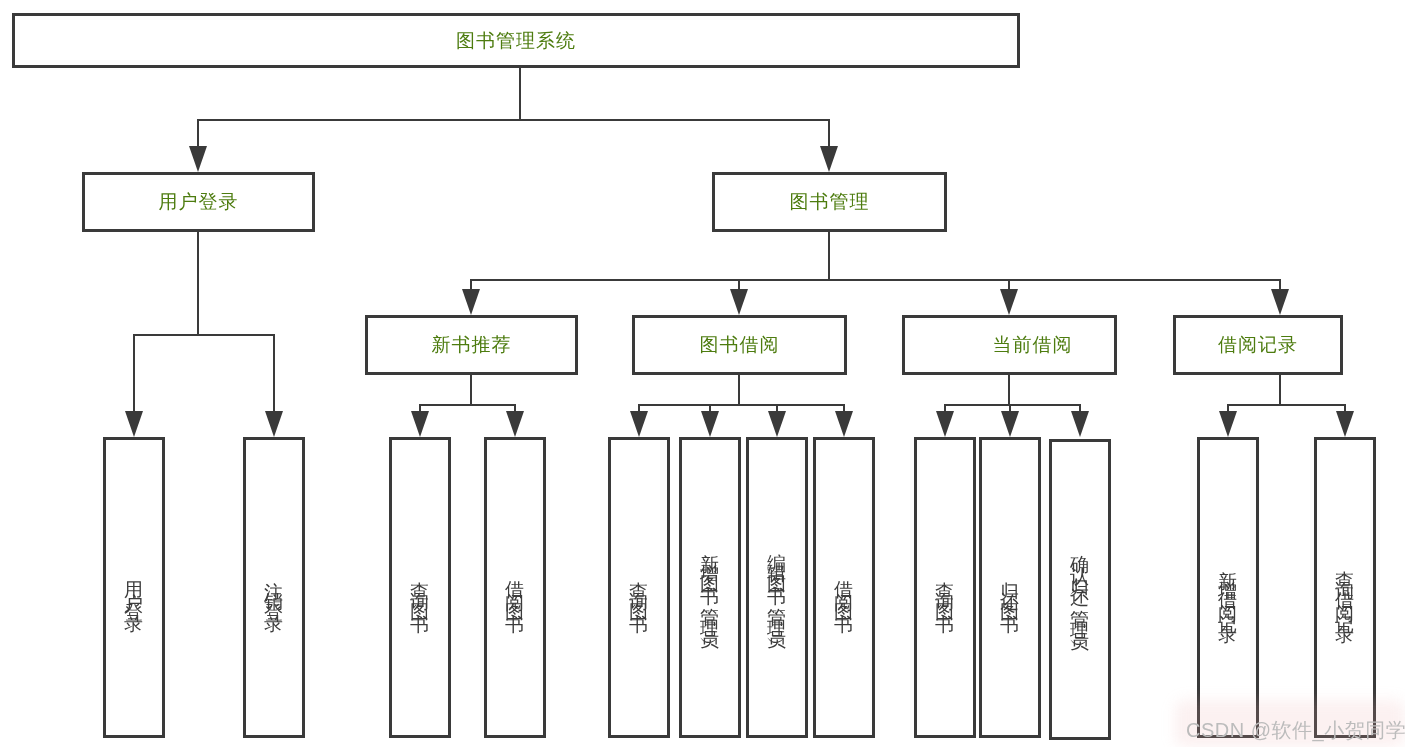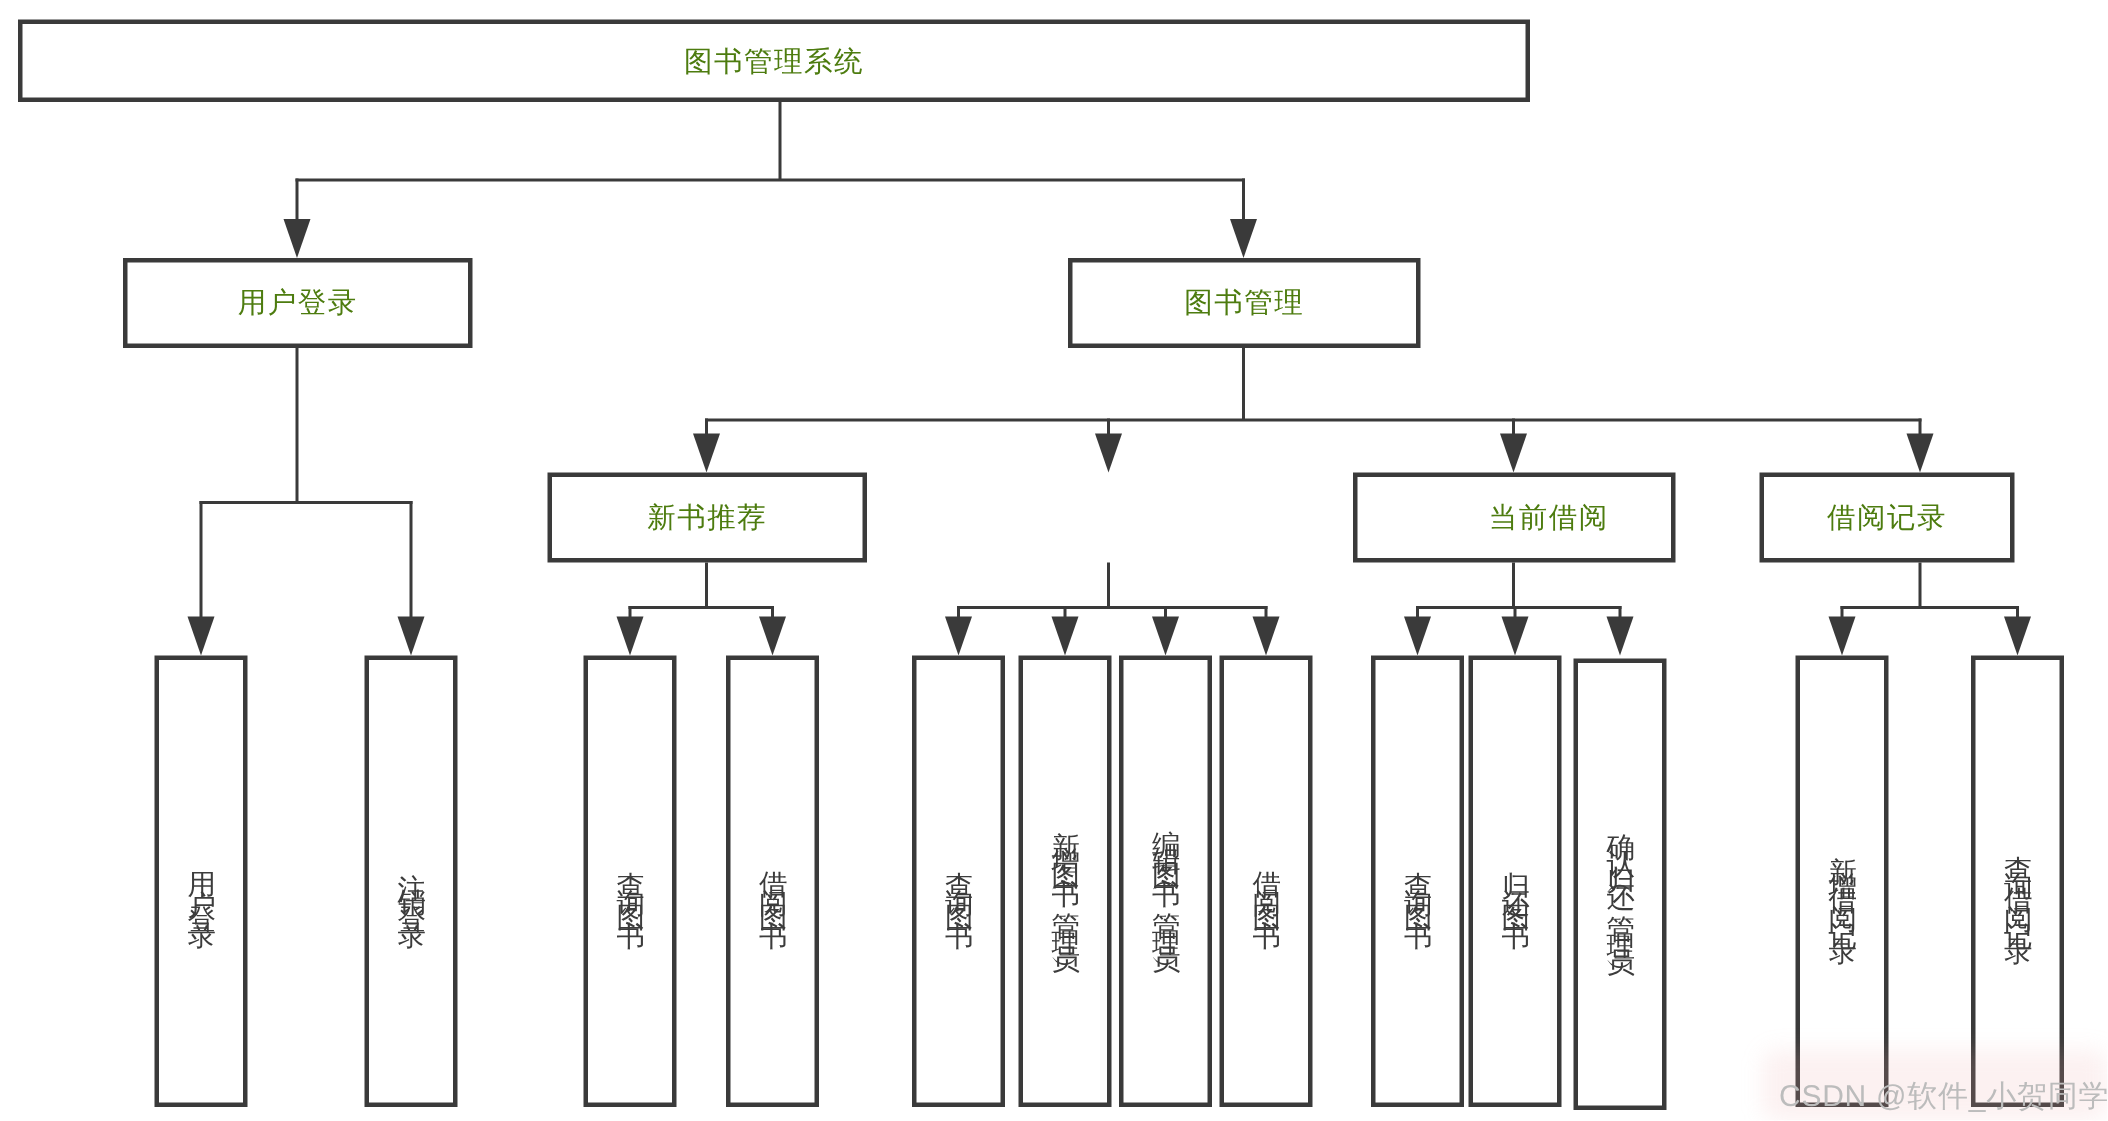--- a/index.html
+++ b/index.html
@@ -71,20 +71,23 @@
   <div class="arrow" style="left:462px;top:289px;"></div>
   <div class="vline" style="left:738px;top:279px;height:14px;"></div>
   <div class="arrow" style="left:730px;top:289px;"></div>
   <div class="vline" style="left:1008px;top:279px;height:14px;"></div>
   <div class="arrow" style="left:1000px;top:289px;"></div>
   <div class="vline" style="left:1279px;top:279px;height:14px;"></div>
   <div class="arrow" style="left:1271px;top:289px;"></div>
 
   <div class="box" style="left:365px;top:315px;width:213px;height:60px;">
     <span class="lbl">新书推荐</span>
+  </div>
+  <div class="box" style="left:632px;top:315px;width:215px;height:60px;">
+    <span class="lbl">图书借阅</span>
   </div>
   <div class="box" style="left:902px;top:315px;width:215px;height:60px;padding-left:46px;">
     <span class="lbl">当前借阅</span>
   </div>
   <div class="box" style="left:1173px;top:315px;width:170px;height:60px;">
     <span class="lbl">借阅记录</span>
   </div>
 
   <div class="vline" style="left:470px;top:375px;height:30px;"></div>
   <div class="hline" style="left:419px;top:404px;width:97px;"></div>

